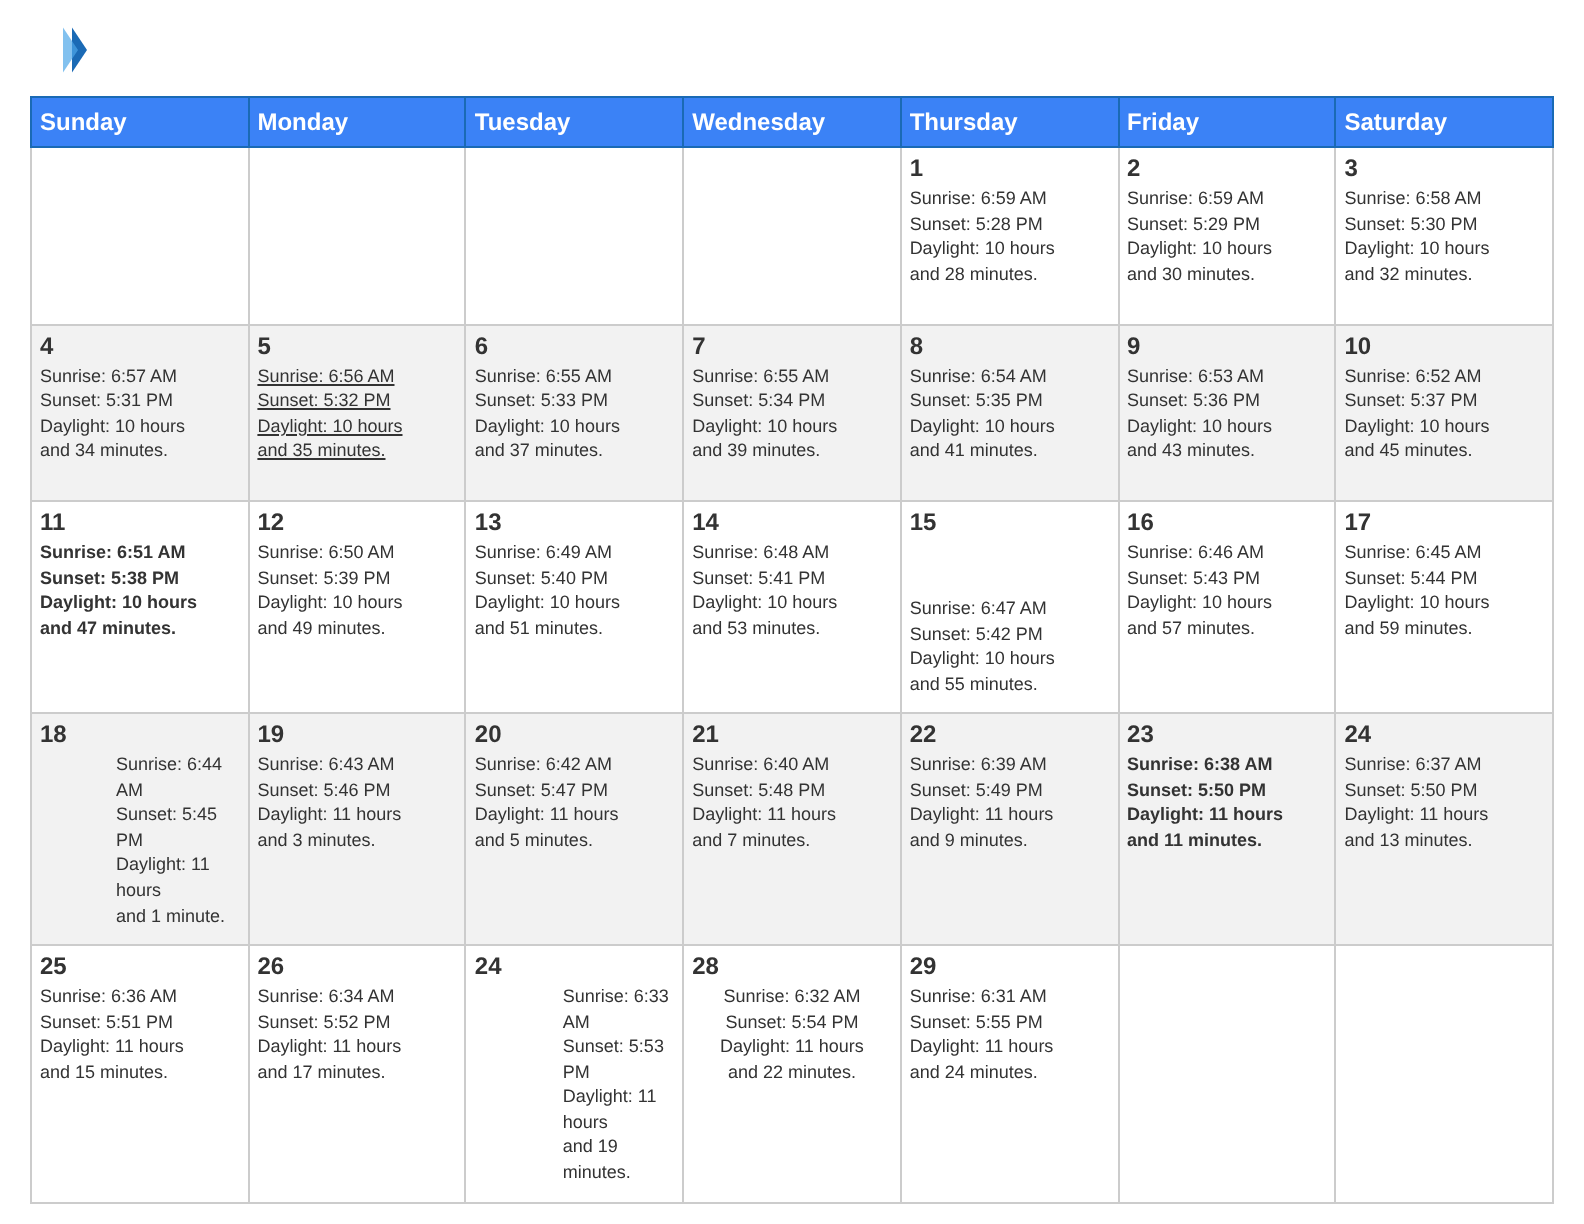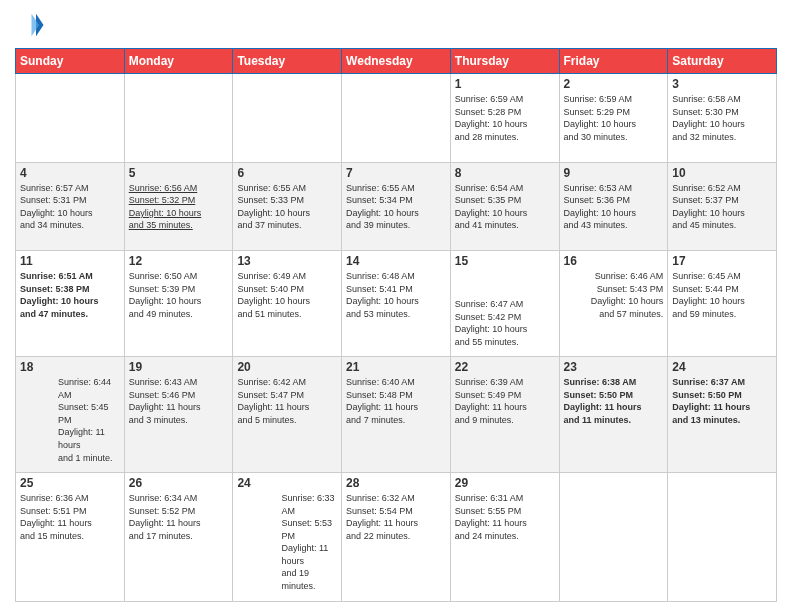--- a/index.html
+++ b/index.html
@@ -55,21 +55,21 @@
       color: #333;
     }
     .calendar {
       flex: 1;
       border: 1px solid #ccc;
       border-collapse: collapse;
       width: 100%;
       table-layout: fixed;
     }
     .calendar thead th {
-      background-color: #ef4444;
+      background-color: #3b82f6;
       color: #fff;
       font-size: 12px;
       font-weight: bold;
       padding: 5px 4px;
       text-align: left;
       border: 1px solid #1a6ab5;
     }
     .calendar tbody td {
       border: 1px solid #ccc;
       vertical-align: top;
@@ -244,21 +244,21 @@
           </td>
           <td>
             <div class="day-number">15</div>
             <div class="day-info" style="white-space: pre-line; margin-top: 30px;">Sunrise: 6:47 AM
 Sunset: 5:42 PM
 Daylight: 10 hours
 and 55 minutes.</div>
           </td>
           <td>
             <div class="day-number">16</div>
-            <div class="day-info" style="white-space: pre-line; text-align: right;">Sunrise: 6:46 AM
+            <div class="day-info" style="white-space: pre-line;">Sunrise: 6:46 AM
 Sunset: 5:43 PM
 Daylight: 10 hours
 and 57 minutes.</div>
           </td>
           <td>
             <div class="day-number">17</div>
             <div class="day-info" style="white-space: pre-line;">Sunrise: 6:45 AM
 Sunset: 5:44 PM
 Daylight: 10 hours
 and 59 minutes.</div>
@@ -302,21 +302,21 @@
           </td>
           <td>
             <div class="day-number">23</div>
             <div class="day-info" style="white-space: pre-line; font-weight: bold;">Sunrise: 6:38 AM
 Sunset: 5:50 PM
 Daylight: 11 hours
 and 11 minutes.</div>
           </td>
           <td>
             <div class="day-number">24</div>
-            <div class="day-info" style="white-space: pre-line; font-weight: bold;">Sunrise: 6:37 AM
+            <div class="day-info" style="white-space: pre-line;">Sunrise: 6:37 AM
 Sunset: 5:50 PM
 Daylight: 11 hours
 and 13 minutes.</div>
           </td>
         </tr>
         <tr>
           <td>
             <div class="day-number">25</div>
             <div class="day-info" style="white-space: pre-line;">Sunrise: 6:36 AM
 Sunset: 5:51 PM
@@ -332,21 +332,21 @@
           </td>
           <td>
             <div class="day-number">24</div>
             <div class="day-info" style="white-space: pre-line; margin-left: 44px;">Sunrise: 6:33 AM
 Sunset: 5:53 PM
 Daylight: 11 hours
 and 19 minutes.</div>
           </td>
           <td>
             <div class="day-number">28</div>
-            <div class="day-info" style="white-space: pre-line;">Sunrise: 6:32 AM
+            <div class="day-info" style="white-space: pre-line; text-align: center;">Sunrise: 6:32 AM
 Sunset: 5:54 PM
 Daylight: 11 hours
 and 22 minutes.</div>
           </td>
           <td>
             <div class="day-number">29</div>
             <div class="day-info" style="white-space: pre-line;">Sunrise: 6:31 AM
 Sunset: 5:55 PM
 Daylight: 11 hours
 and 24 minutes.</div>

